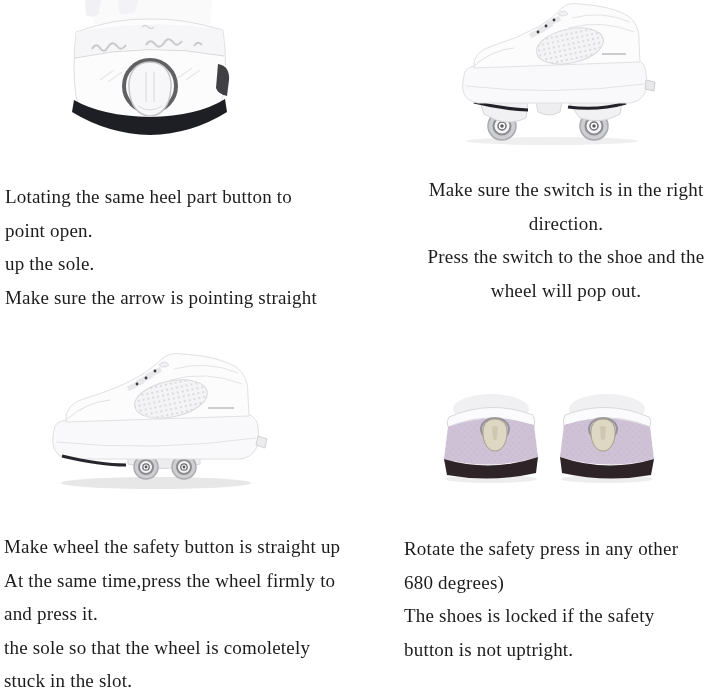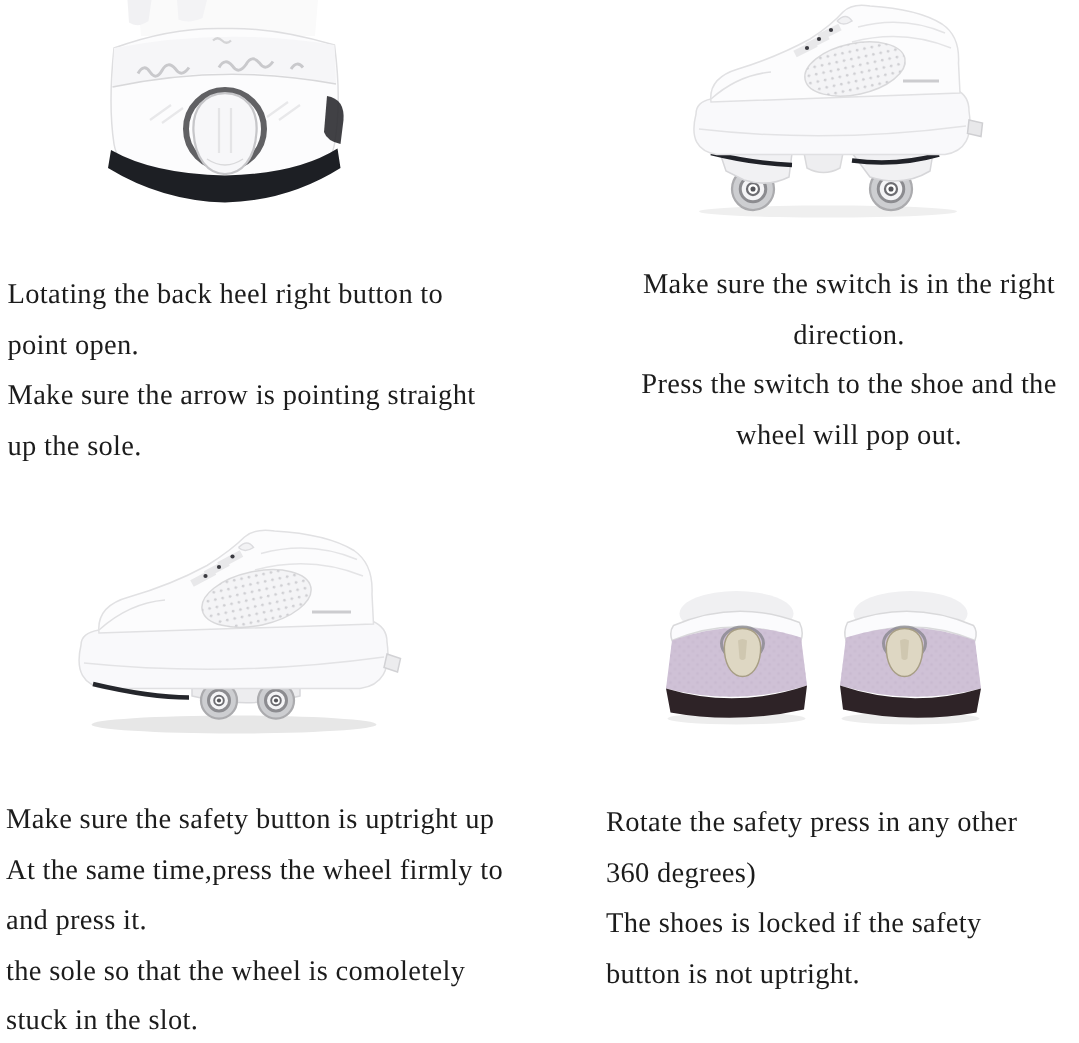--- a/index.html
+++ b/index.html
@@ -44,24 +44,24 @@
       <path d="M38,80 l14,-10 M46,82 l14,-10 M116,78 l14,-10 M124,80 l14,-10" stroke="#e8e8ea" stroke-width="1.5"></path>
       <circle cx="88" cy="86" r="26" fill="none" stroke="#454549" stroke-width="4" opacity="0.85"></circle>
       <path d="M88,62 C102,62 110,73 109,88 C108,106 99,116 88,116 C77,116 68,106 67,88 C66,73 74,62 88,62 Z" fill="#f7f7f9" stroke="#c6c6c9" stroke-width="1.5"></path>
       <path d="M84,72 l0,30 M92,72 l0,30" stroke="#e4e4e6" stroke-width="1.5"></path>
       <path d="M76,106 q12,8 24,0" stroke="#d9d9db" fill="none"></path>
       <path d="M156,64 q12,2 11,16 l-2,16 q-9,-2 -11,-8 Z" fill="#2c2c31" opacity="0.9"></path>
       <path d="M12,100 Q40,116 88,117 Q136,116 163,99 L165,112 Q130,134 88,135 Q46,134 10,112 Z" fill="#1d1f24"></path>
     </svg>
   </figure>
   <div class="caption caption-1">
-    <div class="line">Lotating the back heel right button to</div>
+    <div class="line">Lotating the same heel part button to</div>
     <div class="line">point open.</div>
+    <div class="line">up the sole.</div>
     <div class="line">Make sure the arrow is pointing straight</div>
-    <div class="line">up the sole.</div>
   </div>
 
   <figure class="photo photo-2">
     <svg viewBox="0 0 205 145">
       <defs>
         <pattern id="perf" width="5" height="5" patternUnits="userSpaceOnUse">
           <circle cx="2" cy="2" r="0.9" fill="#cfcfd3"></circle>
         </pattern>
       </defs>
       <ellipse cx="100" cy="139" rx="86" ry="4" fill="#efefef"></ellipse>
@@ -143,21 +143,21 @@
       <path d="M86,37 L101,29 M95,31 L110,23 M104,25 L119,17" stroke="#e8e8ea" stroke-width="5"></path>
       <circle cx="95" cy="32" r="1.4" fill="#3a3a40"></circle>
       <circle cx="104" cy="26" r="1.4" fill="#3a3a40"></circle>
       <circle cx="113" cy="19" r="1.4" fill="#3a3a40"></circle>
       <path d="M117,13 q6,-6 10,0 q-6,4 -10,0" stroke="#dcdcdf" fill="#f2f2f4"></path>
       <path d="M166,56 h26" stroke="#cccccf" stroke-width="2"></path>
       <path d="M216,84 l9,3 l-2,9 l-9,-3 Z" fill="#ececee" stroke="#d2d2d5"></path>
     </svg>
   </figure>
   <div class="caption caption-3">
-    <div class="line">Make sure the safety button is uptright up</div>
+    <div class="line">Make wheel the safety button is straight up</div>
     <div class="line">At the same time,press the wheel firmly to</div>
     <div class="line">and press it.</div>
     <div class="line">the sole so that the wheel is comoletely</div>
     <div class="line">stuck in the slot.</div>
   </div>
 
   <figure class="photo photo-4">
     <svg viewBox="0 0 228 100">
       <defs>
         <pattern id="lavtex" width="6" height="6" patternUnits="userSpaceOnUse">
@@ -175,18 +175,18 @@
           <path d="M56,32 C65,32 69,39 68,48 C67,58 62,64 56,64 C50,64 45,58 44,48 C43,39 47,32 56,32 Z" fill="#ded7c3" stroke="#a79e85"></path>
           <path d="M53,40 q3,-2 6,0 l-1,12 q-2,2 -4,0 Z" fill="#cfc7b0"></path>
         </g>
       </defs>
       <use href="#heel" x="6" y="2"></use>
       <use href="#heel" transform="translate(226,2) scale(-1,1)"></use>
     </svg>
   </figure>
   <div class="caption caption-4">
     <div class="line">Rotate the safety press in any other</div>
-    <div class="line">360 degrees)</div>
+    <div class="line">680 degrees)</div>
     <div class="line">The shoes is locked if the safety</div>
     <div class="line">button is not uptright.</div>
   </div>
 
 </main>
 
 </body></html>

